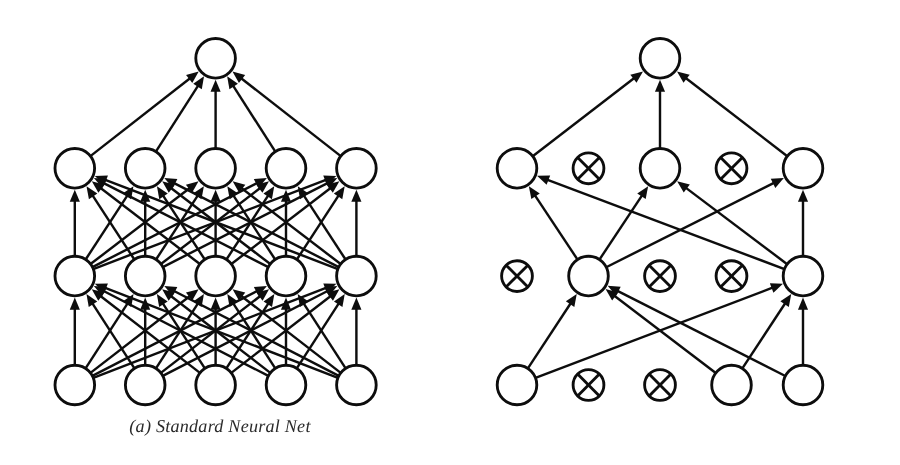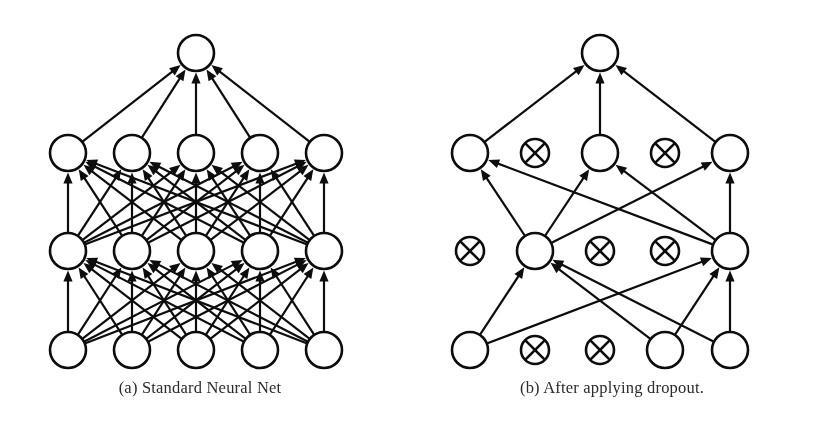--- a/index.html
+++ b/index.html
@@ -14,20 +14,21 @@
     color: #1a1a1a;
     overflow: hidden;
     position: relative;
   }
   #figure {
     position: absolute;
     left: 0;
     top: 0;
     width: 818px;
     height: 423px;
+    font-style: italic;
   }
   .panel-caption {
     position: absolute;
     text-align: center;
     font-size: 16.5px;
     font-family: "Liberation Serif", "DejaVu Serif", serif;
     color: #2b2b2b;
     letter-spacing: 0.2px;
     white-space: nowrap;
   }
@@ -475,14 +476,13 @@
           </g>
           <g>
             <circle cx="730" cy="350" r="18" class="node-circle"></circle>
           </g>
         </g>
       </g>
     </svg>
 
   <div class="panel-caption" id="caption-a">(a) Standard Neural Net</div>
 
-  <div class="panel-caption" id="caption-b">(b) After applying dropout.</div>
 </div>
 
 </body></html>

